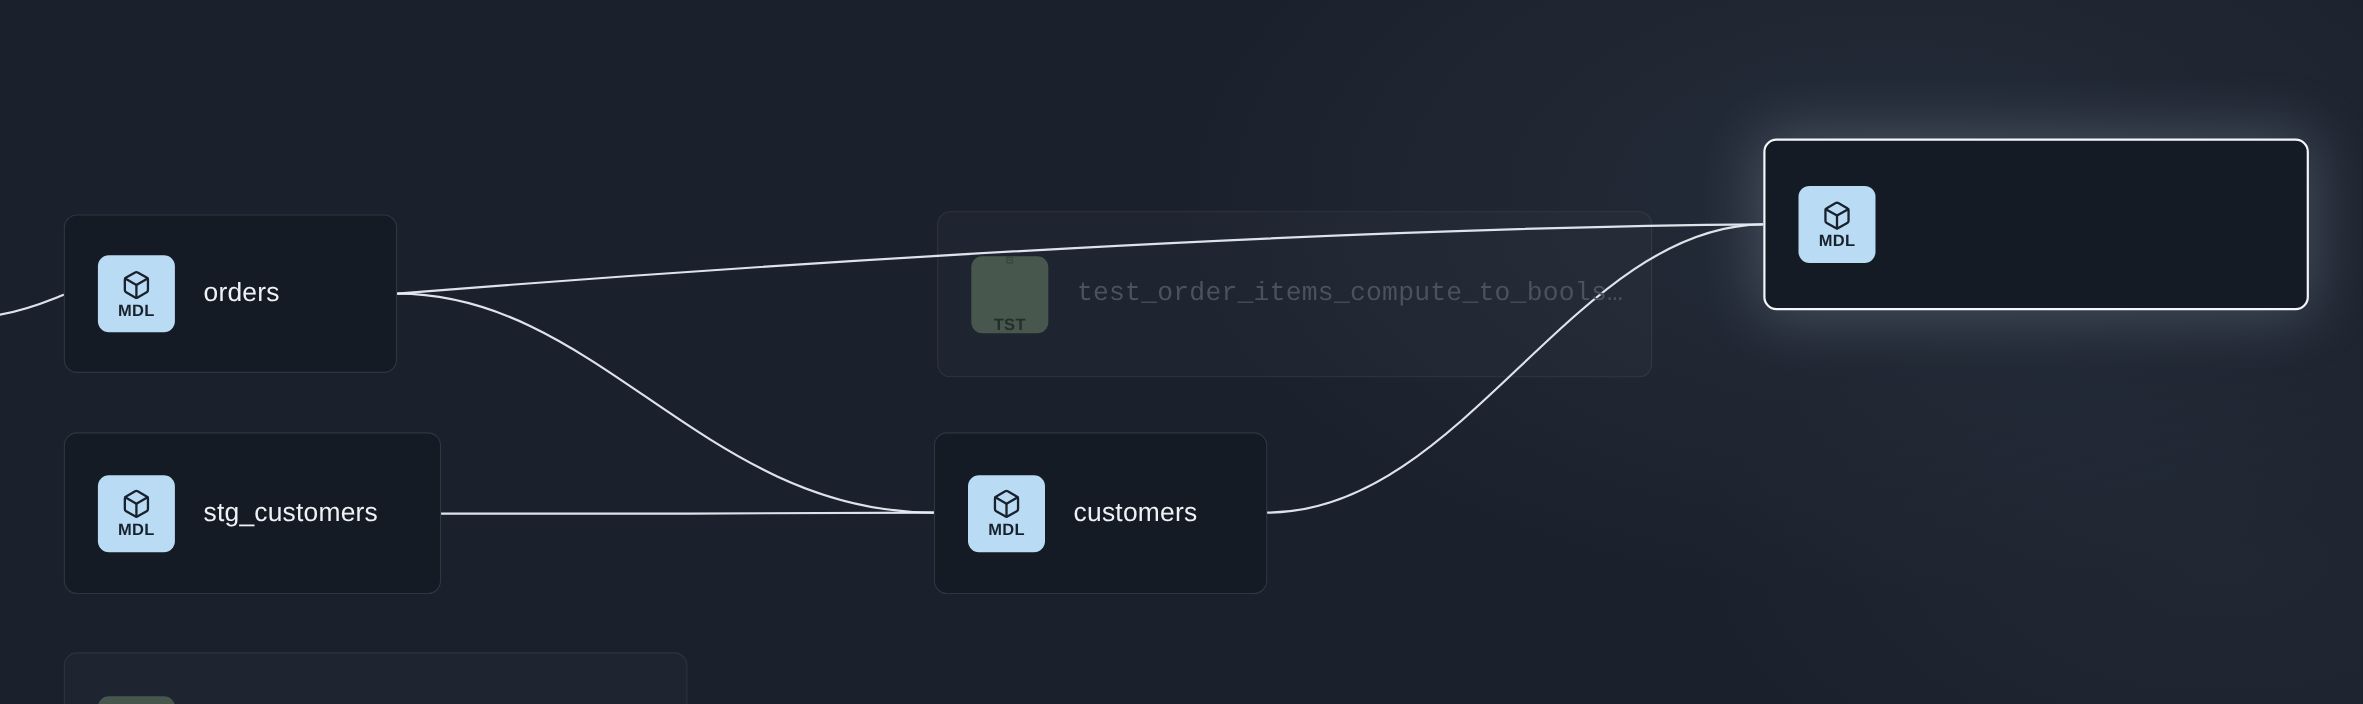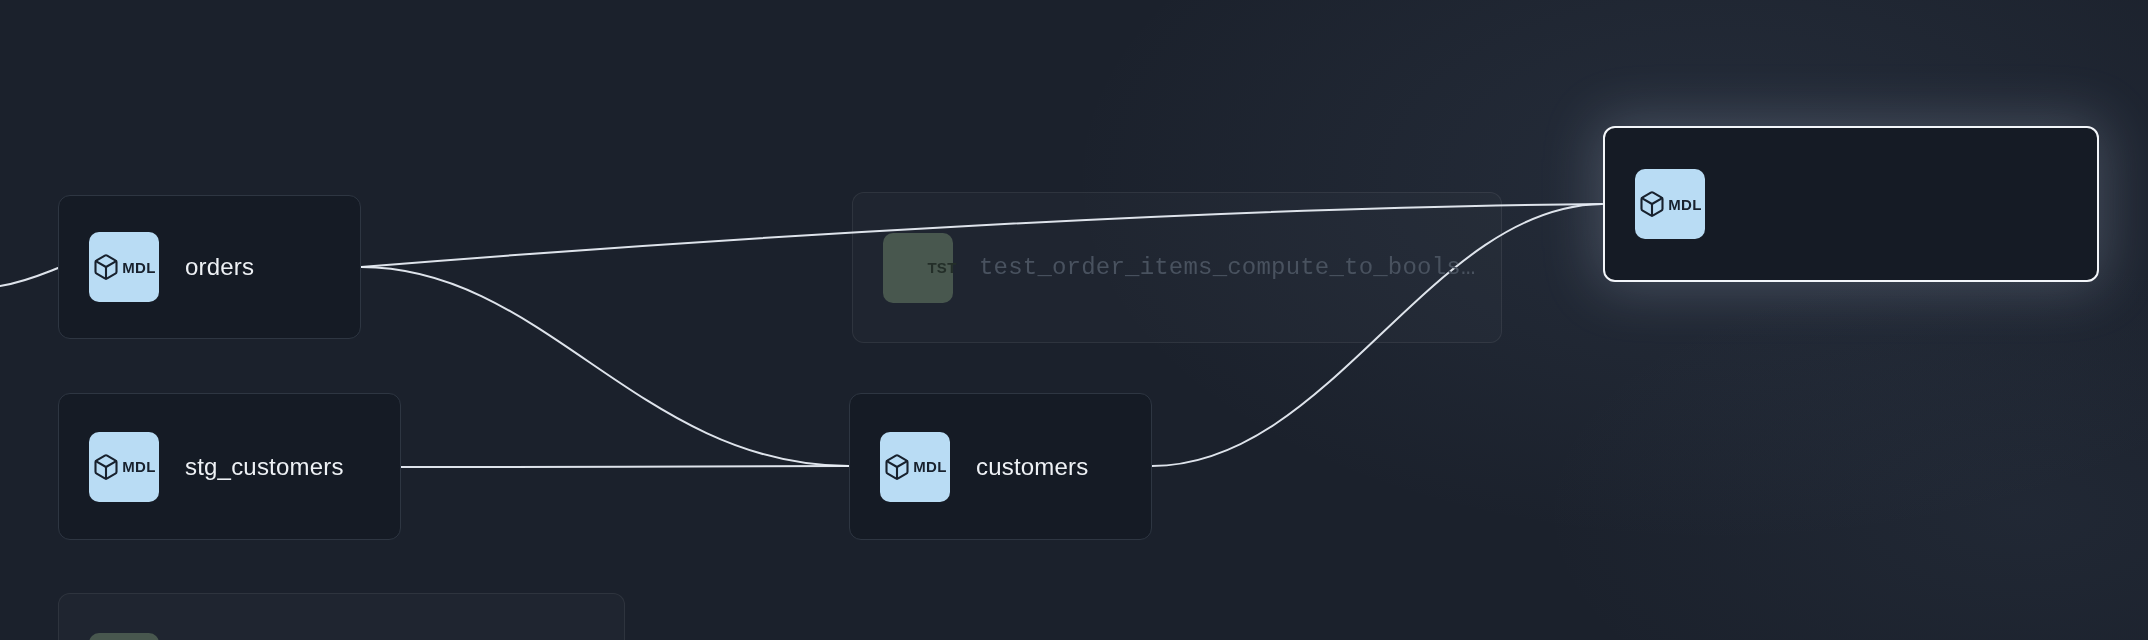--- a/index.html
+++ b/index.html
@@ -46,20 +46,21 @@
     font-size: 24px;
     color: #eef1f5;
     letter-spacing: 0.2px;
     white-space: nowrap;
   }
   .badge {
     width: 70px;
     height: 70px;
     border-radius: 10px;
     display: flex;
+    flex-direction: column;
     align-items: center;
     justify-content: center;
     gap: 2px;
     flex: 0 0 auto;
   }
   .badge svg { width: 28px; height: 28px; }
   .badge .badge-text {
     font-size: 15px;
     font-weight: 600;
     letter-spacing: 0.3px;

